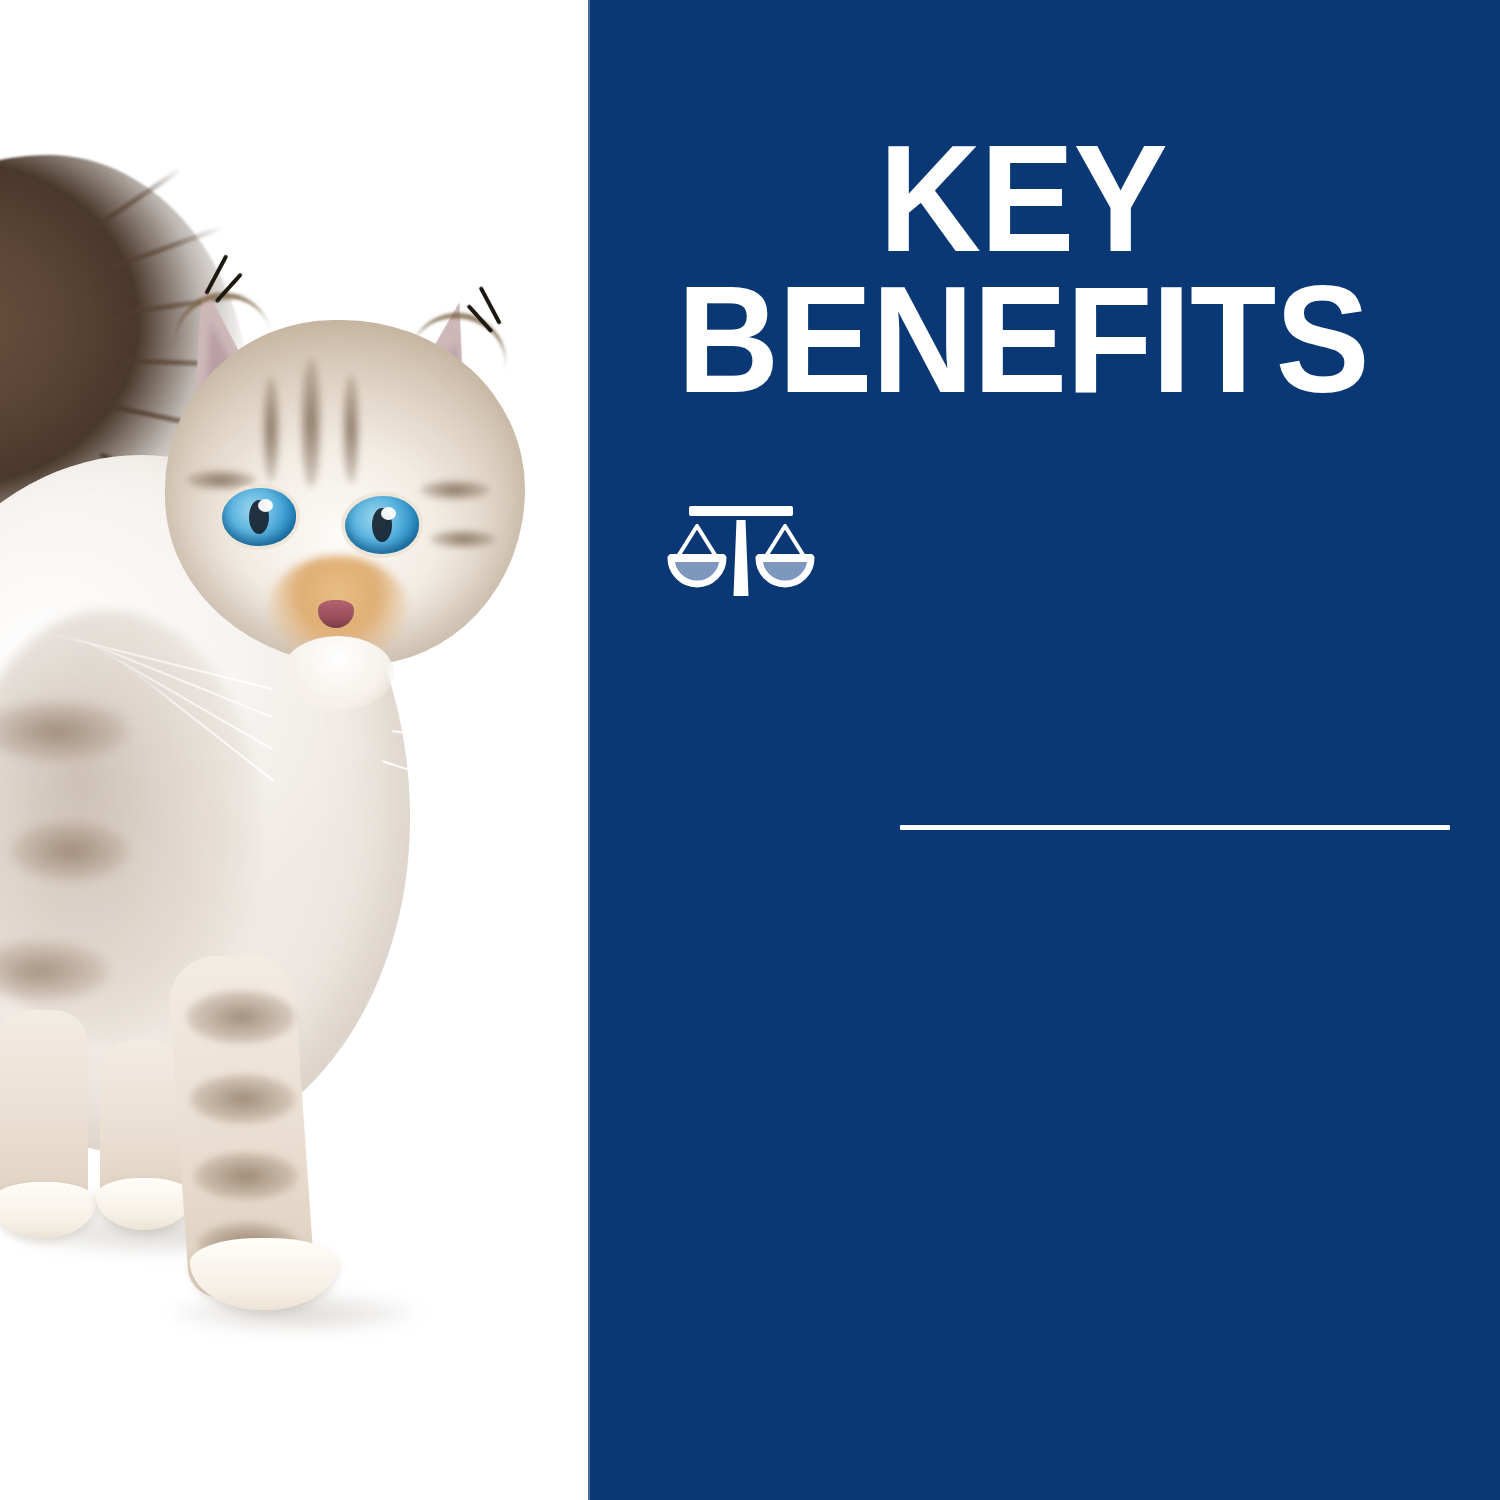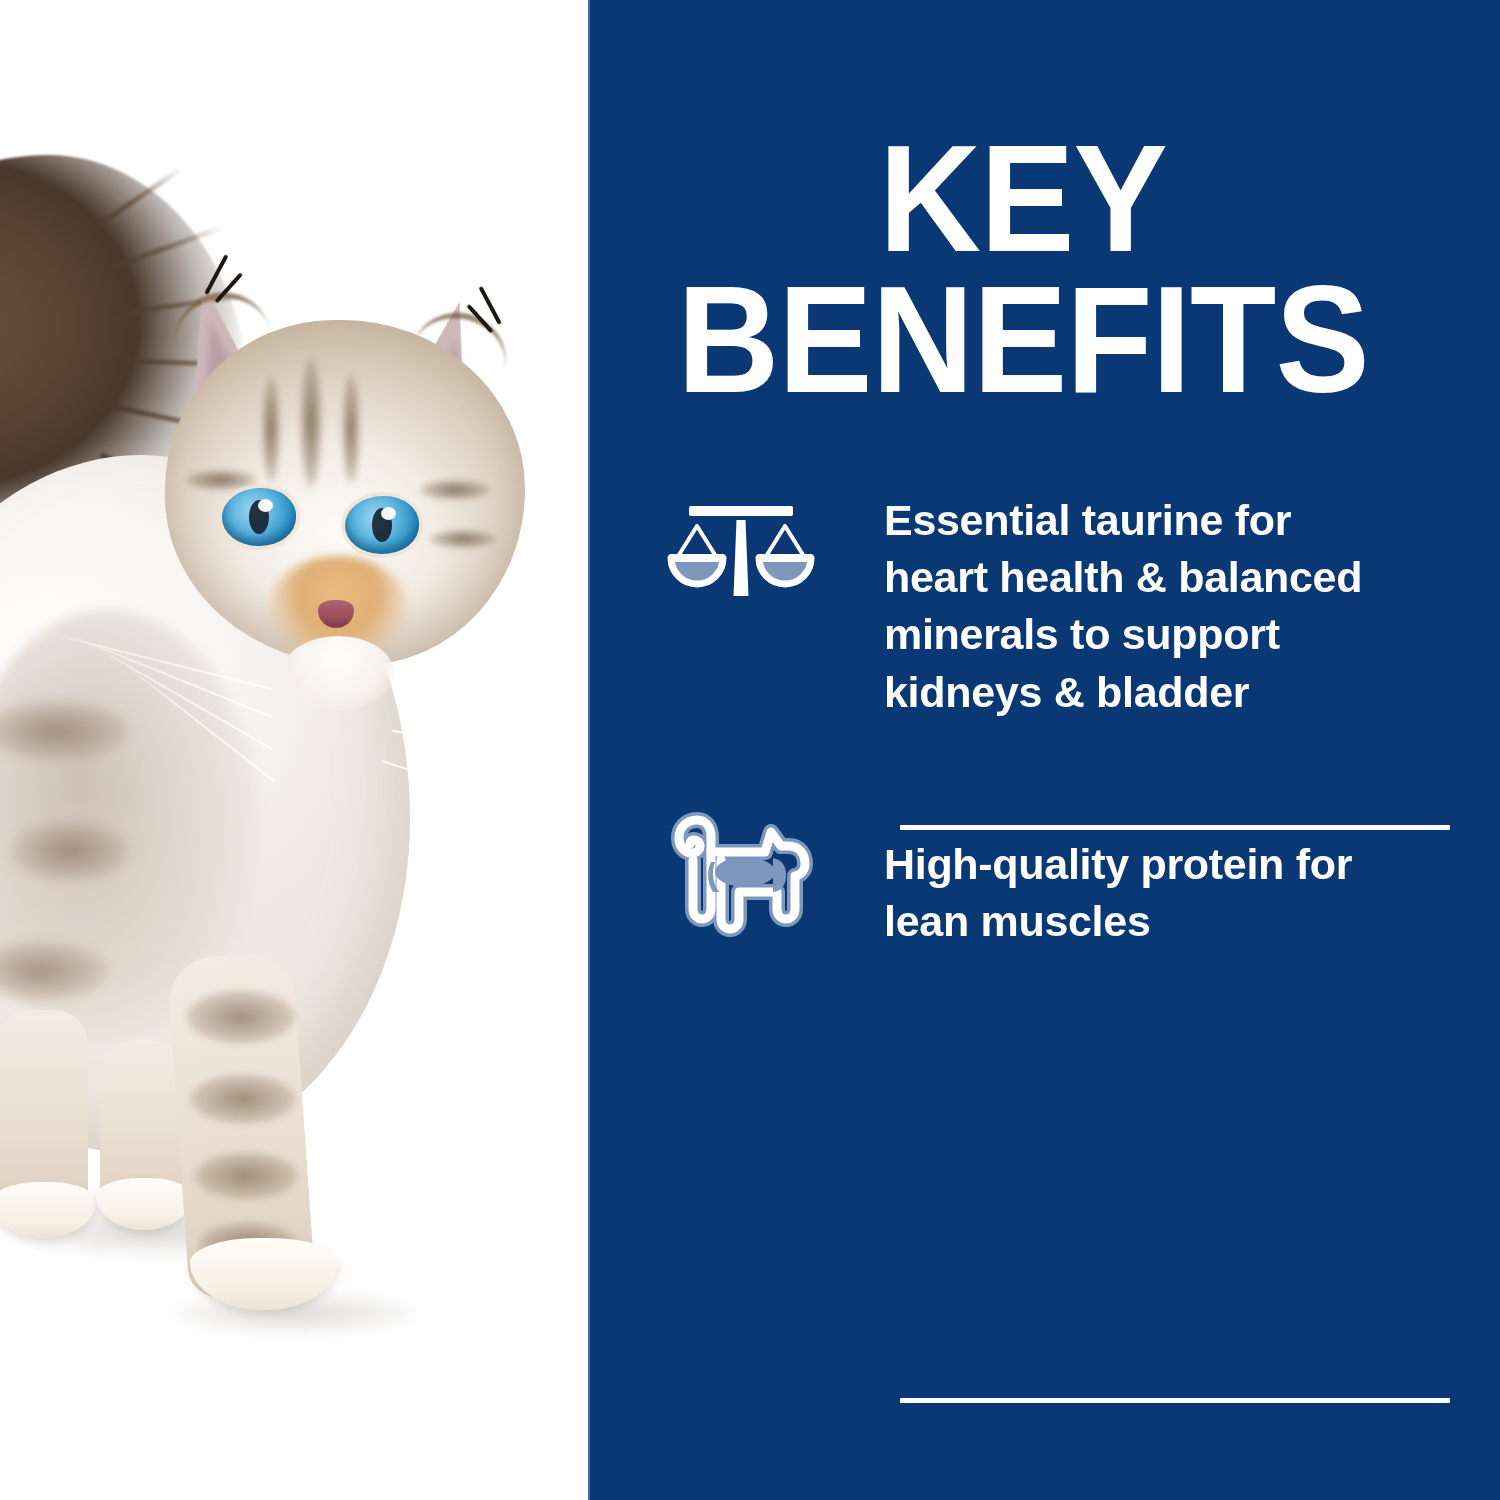--- a/index.html
+++ b/index.html
@@ -436,71 +436,20 @@
 
             <path d="M118 34 L98 66 M118 34 L138 66" stroke="#ffffff" stroke-width="4" fill="none" stroke-linecap="round"></path>
 
             <path d="M4 66 h52 a26 26 0 0 1 -52 0 z" fill="#7d97bd" stroke="#ffffff" stroke-width="7" stroke-linejoin="round"></path>
             <rect x="2" y="62" width="56" height="8" rx="2" fill="#ffffff"></rect>
 
             <path d="M92 66 h52 a26 26 0 0 1 -52 0 z" fill="#7d97bd" stroke="#ffffff" stroke-width="7" stroke-linejoin="round"></path>
             <rect x="90" y="62" width="56" height="8" rx="2" fill="#ffffff"></rect>
           </svg>
         </div>
-        <div class="benefit-text">Essential taurine for
-heart health &amp; balanced
-minerals to support
-kidneys &amp; bladder</div>
         <div class="divider divider-1"></div>
       </div>
 
-      <div class="benefit-row row-2">
-        <div class="benefit-icon">
-          <svg width="148" height="148" viewBox="0 0 148 148" aria-hidden="true">
-            <g>
-
-              <path d="M30 20
-                       c-11 0 -18 8 -18 18
-                       c0 9 6 15 13 15
-                       c5 0 8 -3 8 -7
-                       c0 -4 -3 -6 -6 -6
-                       c-3 0 -4 2 -4 4
-                       M30 20
-                       c9 0 14 7 14 17
-                       v72
-                       c0 6 -4 10 -9 10
-                       c-5 0 -9 -4 -9 -10
-                       V60" fill="none" stroke="#7d97bd" stroke-width="16" stroke-linecap="round" stroke-linejoin="round"></path>
-              <path d="M44 52 h54 l6 -20 l10 14 h8 c10 0 16 8 16 18 c0 6 -4 11 -10 12
-                       v33 c0 6 -4 10 -9 10 c-5 0 -9 -4 -9 -10 V92
-                       h-38 v27 c0 6 -4 10 -9 10 c-5 0 -9 -4 -9 -10 V60" fill="none" stroke="#7d97bd" stroke-width="16" stroke-linecap="round" stroke-linejoin="round"></path>
-
-              <path d="M30 20
-                       c-11 0 -18 8 -18 18
-                       c0 9 6 15 13 15
-                       c5 0 8 -3 8 -7
-                       c0 -4 -3 -6 -6 -6
-                       c-3 0 -4 2 -4 4
-                       M30 20
-                       c9 0 14 7 14 17
-                       v72
-                       c0 6 -4 10 -9 10
-                       c-5 0 -9 -4 -9 -10
-                       V60" fill="none" stroke="#ffffff" stroke-width="9" stroke-linecap="round" stroke-linejoin="round"></path>
-              <path d="M44 52 h54 l6 -20 l10 14 h8 c10 0 16 8 16 18 c0 6 -4 11 -10 12
-                       v33 c0 6 -4 10 -9 10 c-5 0 -9 -4 -9 -10 V92
-                       h-38 v27 c0 6 -4 10 -9 10 c-5 0 -9 -4 -9 -10 V60" fill="none" stroke="#ffffff" stroke-width="9" stroke-linecap="round" stroke-linejoin="round"></path>
-
-              <ellipse cx="78" cy="72" rx="30" ry="15" fill="#7d97bd"></ellipse>
-              <path d="M106 58 c10 2 14 10 13 20 c-1 9 -7 14 -13 14 z" fill="#7d97bd"></path>
-              <path d="M48 62 c-4 10 -2 22 4 30 l-6 0 c-6 -10 -6 -22 -2 -30 z" fill="#7d97bd"></path>
-            </g>
-          </svg>
-        </div>
-        <div class="benefit-text">High-quality protein for
-lean muscles</div>
-        <div class="divider divider-2"></div>
-      </div>
 
 
     </div>
   </div>
 </div>
 
 </body></html>

